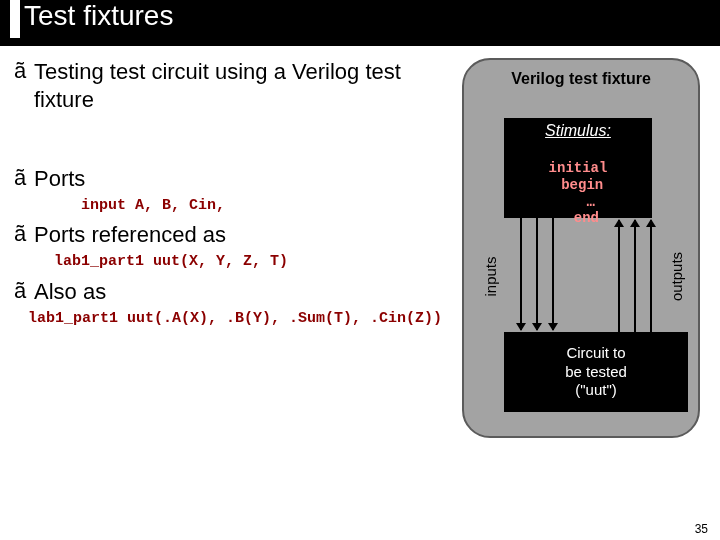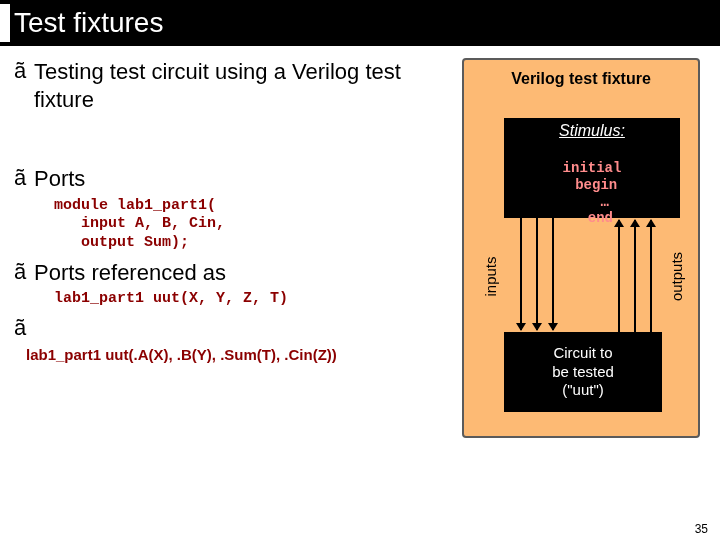--- a/index.html
+++ b/index.html
@@ -10,21 +10,21 @@
     font-family: Verdana, Arial, sans-serif;
     background: #fff;
     position: relative;
     overflow: hidden;
   }
   .title-bar {
     background: #000;
     color: #fff;
     height: 46px;
     display: flex;
-    align-items: center;
+    padding-left: 10px;
   }
   .title-bar .gap {
     display: inline-block;
     width: 10px;
     height: 38px;
     background: #fff;
     margin-right: 4px;
   }
   .title-text {
     font-size: 28px;
@@ -56,54 +56,55 @@
   .code {
     font-family: "Courier New", monospace;
     font-weight: bold;
     color: #8b0000;
     font-size: 15px;
     white-space: pre;
     margin-left: 40px;
     line-height: 1.25;
   }
   .code2 {
-    font-family: Liberation Sans, sans-serif;
+    font-family: Liberation Mono, monospace;
     font-weight: bold;
     color: #8b0000;
     font-size: 15px;
     white-space: pre;
     margin-left: 12px;
     line-height: 1.3;
+    text-align: center;
   }
   .left-col {
     width: 430px;
   }
   .fixture {
     position: absolute;
     top: 58px;
     right: 20px;
     width: 238px;
     height: 380px;
-    background: #fdba74;
+    background: #a3a3a3;
     border: 2px solid #5b5b5b;
-    border-radius: 4px;
+    border-radius: 28px;
   }
   .fixture-title {
     position: absolute;
     top: 10px;
     left: 0; right: 0;
     text-align: center;
     font-weight: bold;
     font-size: 16px;
   }
   .stim-box {
     position: absolute;
     top: 58px;
     left: 40px;
-    width: 176px;
+    width: 148px;
     height: 100px;
     background: #000;
     text-align: center;
   }
   .stim-title {
     color: #fff;
     font-style: italic;
     font-size: 16px;
     text-decoration: underline;
     margin-top: 4px;
@@ -114,21 +115,21 @@
     color: #ff8c8c;
     font-size: 14px;
     line-height: 1.2;
     margin-top: 20px;
     white-space: pre;
   }
   .circuit-box {
     position: absolute;
     top: 272px;
     left: 40px;
-    width: 158px;
+    width: 184px;
     height: 80px;
     background: #000;
     color: #fff;
     text-align: center;
     font-size: 15px;
     display: flex;
     align-items: center;
     justify-content: center;
     line-height: 1.25;
   }
@@ -189,37 +190,36 @@
       <span class="bt">Testing test circuit using a Verilog test fixture</span>
     </div>
 
     <div style="height:48px"></div>
 
     <div class="bullet">
       <span class="marker">ã</span>
       <span class="bt">Ports</span>
     </div>
 
-    <div class="code">module lab1_part1(</div>
     <div class="code">   input A, B, Cin,</div>
-    <div class="code">   output Sum);</div>
 
     <div style="height:6px"></div>
 
     <div class="bullet">
       <span class="marker">ã</span>
       <span class="bt">Ports referenced as</span>
     </div>
 
     <div class="code">lab1_part1 uut(X, Y, Z, T)</div>
 
     <div style="height:6px"></div>
 
     <div class="bullet">
       <span class="marker">ã</span>
+      <span class="bt">Also as</span>
     </div>
 
     <div class="code2">lab1_part1 uut(.A(X), .B(Y), .Sum(T), .Cin(Z))</div>
 
   </div>
 </div>
 
 <div class="fixture">
   <div class="fixture-title">Verilog test fixture</div>
 

